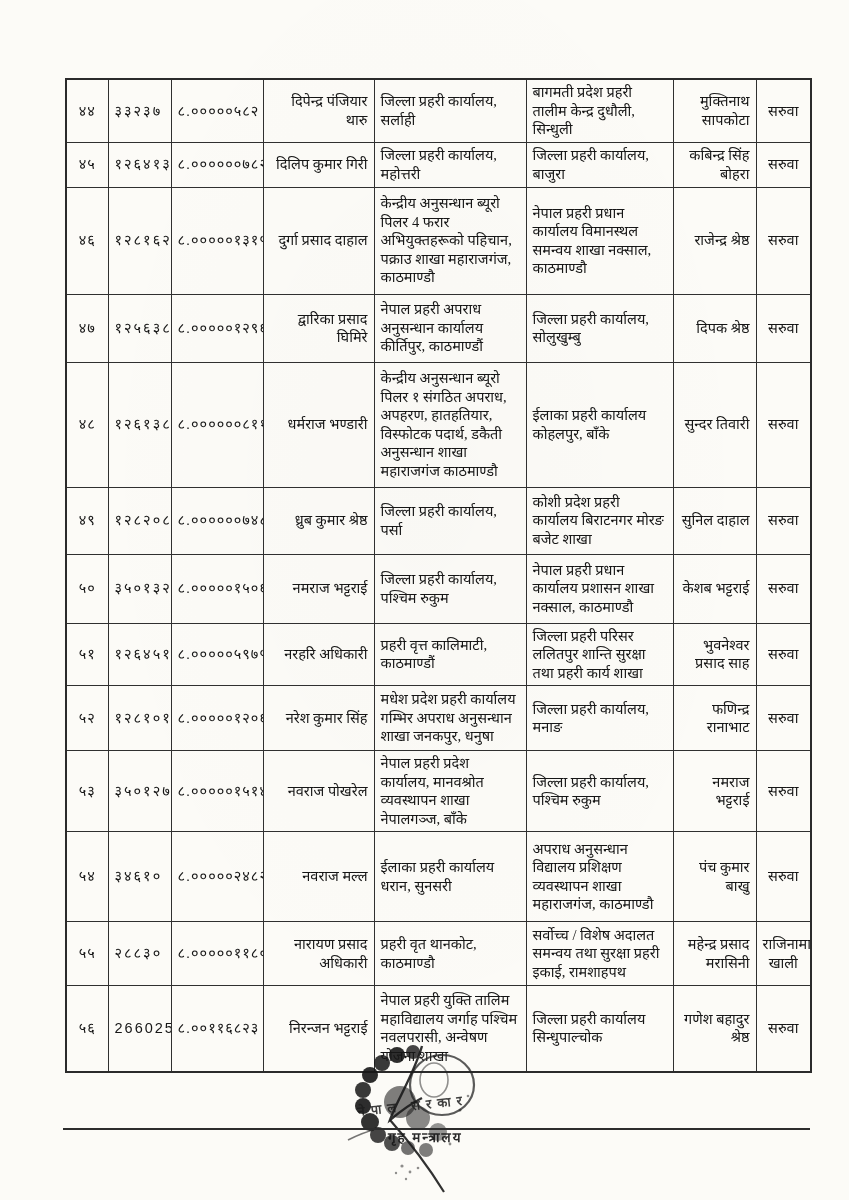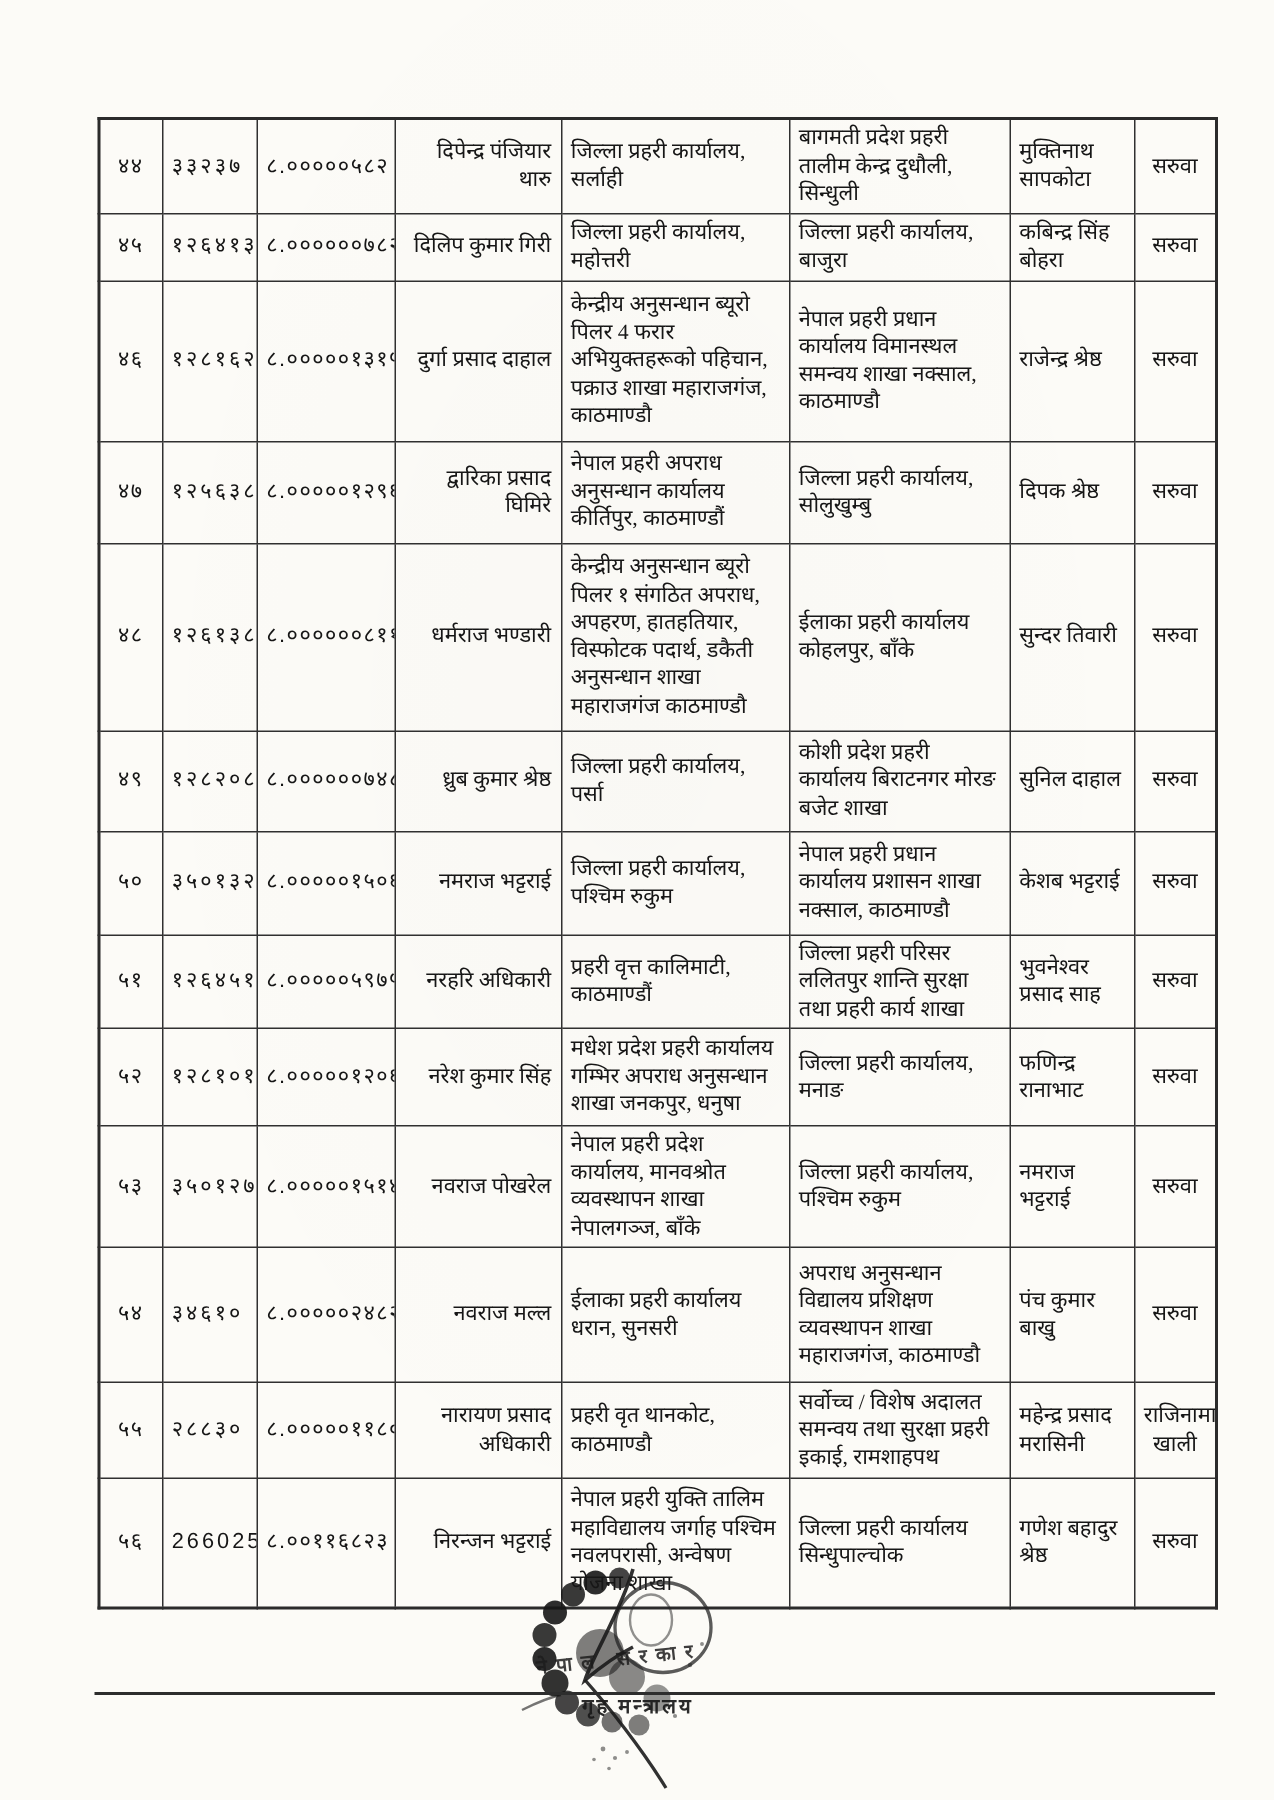--- a/index.html
+++ b/index.html
@@ -32,21 +32,21 @@
     line-height:18.5px;
     color:#161616;
     word-break:normal;
     overflow:hidden;
   }
   td.col-0 { text-align:center; font-size:14px; letter-spacing:1px; }
   td.col-1 { font-size:12.5px; letter-spacing:2px; font-family:"Liberation Sans","DejaVu Sans",sans-serif; }
   td.col-2 { text-align:center; font-size:12.5px; letter-spacing:1px; font-family:"Liberation Sans","DejaVu Sans",sans-serif; white-space:nowrap; }
   td.col-3 { text-align:right; }
   td.col-4, td.col-5 { text-align:left; }
-  td.col-6 { text-align:left; }
+  td.col-6 { text-align:right; }
   td.col-7 { text-align:center; padding:3px 4px; font-size:13.5px; }
   .rule {
     position:absolute; left:63px; top:1128px; width:747px; height:2px;
     background:#2d2d2d;
   }
   .footer-text {
     position:absolute; left:72px; top:1138px; width:700px;
     font-size:13.5px; color:#1b1b1b; letter-spacing:0.2px;
     font-family:"Liberation Serif","DejaVu Serif",serif;
   }

